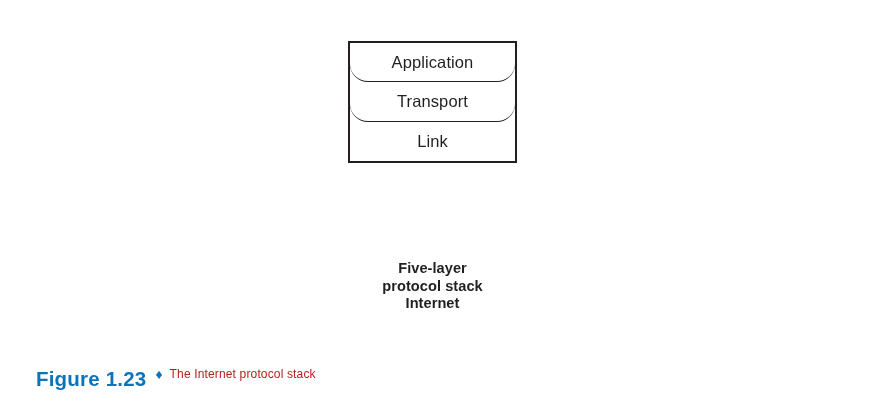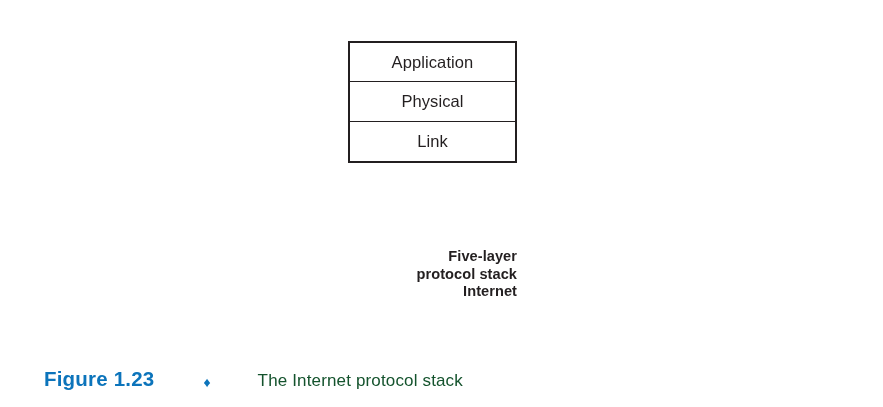--- a/index.html
+++ b/index.html
@@ -35,88 +35,88 @@
     background: #ffffff;
   }
 
   .layer-row {
     height: 39.4px;
     box-sizing: border-box;
     border-bottom: 1px solid #231F20;
     display: flex;
     align-items: center;
     justify-content: center;
+    border-radius: 18px;
   }
   .layer-row:last-child {
     border-bottom: none;
   }
   .layer-label {
     font-size: 16.5px;
     color: #231F20;
     letter-spacing: 0.1px;
     line-height: 1;
   }
 
   
   #stack-caption {
     position: absolute;
     left: 348px;
-    top: 248px;
+    top: 260px;
     width: 169px;
-    text-align: right;
+    text-align: center;
     font-weight: bold;
     font-size: 14.6px;
     line-height: 17.6px;
     color: #231F20;
     letter-spacing: 0.05px;
   }
   #stack-caption div { white-space: nowrap; }
 
   
   #figure-caption {
     position: absolute;
-    left: 44px;
+    left: 36px;
     top: 367px;
     display: flex;
-    align-items: flex-end;
+    align-items: flex-start;
     white-space: nowrap;
-    gap: 40px;
   }
   #fig-label {
     font-weight: bold;
     font-size: 20.5px;
     color: #0C74BB;
     letter-spacing: 0.2px;
   }
   #fig-diamond {
     font-size: 14px;
     color: #0C74BB;
     margin: 0 7px 0 9px;
     position: relative;
     top: -1px;
   }
   #fig-text {
-    font-size: 17px;
-    color: #14532d;
+    font-size: 12px;
+    color: #b91c1c;
     letter-spacing: 0.15px;
   }
 </style>
 </head>
 <body>
 
 <div id="figure-area">
 
   <div id="stack">
 
     <div class="layer-row">
       <span class="layer-label">Application</span>
     </div>
 
     <div class="layer-row">
-      <span class="layer-label">Physical</span>
+      <span class="layer-label">Transport</span>
     </div>
 
 
     <div class="layer-row">
       <span class="layer-label">Link</span>
     </div>
 
 
   </div>
 

